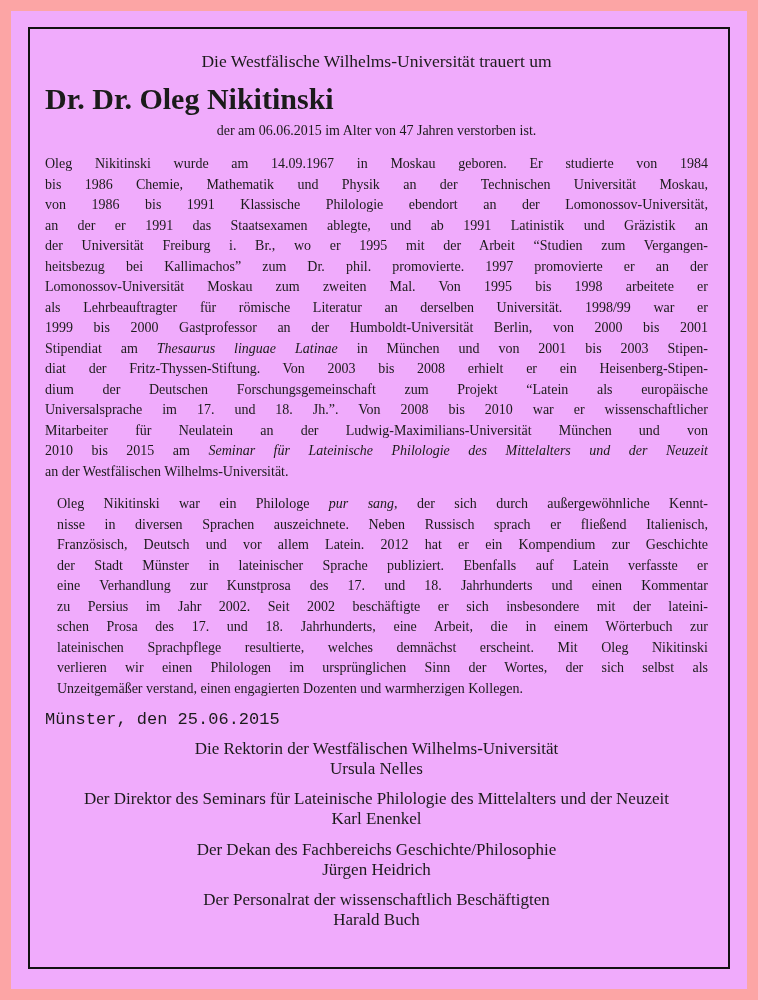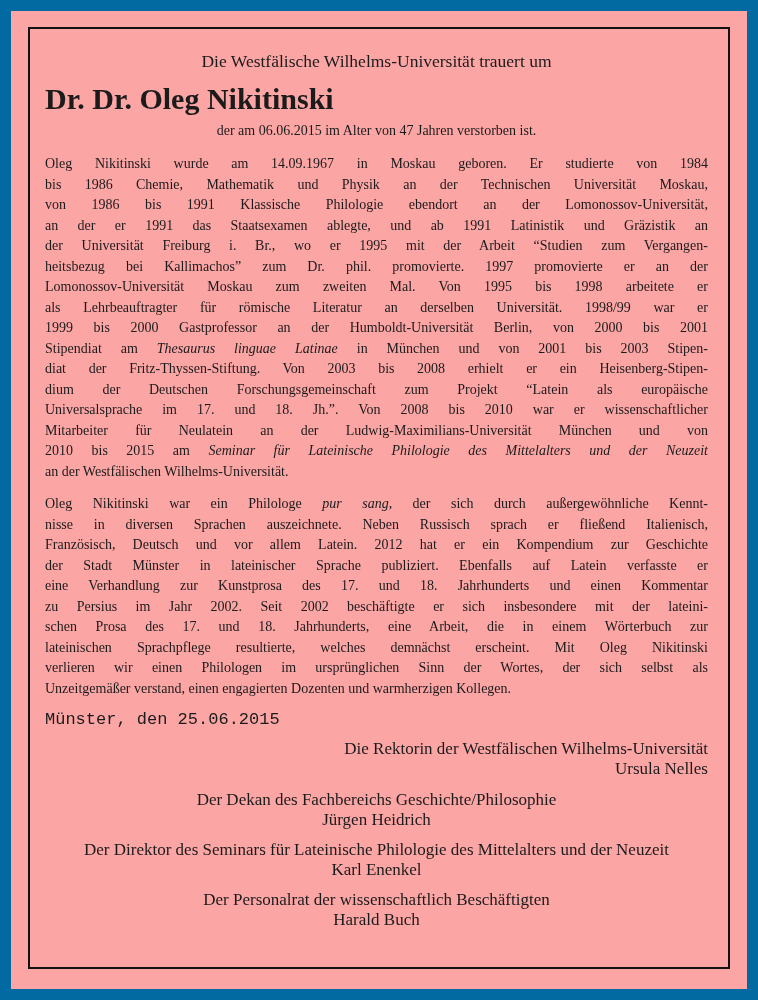--- a/index.html
+++ b/index.html
@@ -5,22 +5,22 @@
   html, body {
     margin: 0;
     padding: 0;
     background: #ffffff;
   }
   .page {
     position: relative;
     width: 758px;
     height: 1000px;
     box-sizing: border-box;
-    background: #fca5a5;
-    border: 11px solid #0369a1;
+    background: #f0abfc;
+    border: 11px solid #fca5a5;
     font-family: "Liberation Serif", "DejaVu Serif", serif;
     color: #1b1b1b;
     overflow: hidden;
   }
   .frame {
     box-sizing: border-box;
     margin: 16px 17px 0 17px;
     height: 942px;
     border: 2px solid #121212;
     padding: 22px 20px 0 15px;
@@ -42,39 +42,39 @@
     margin-top: 5px;
     font-size: 14px;
     line-height: 21px;
     text-align: center;
   }
   .para {
     font-size: 14px;
     line-height: 20.5px;
   }
   .para-1 { margin-top: 13px; }
-  .para-2 { margin-top: 12px; }
+  .para-2 { margin-top: 12px; margin-left: 12px; }
   .line { overflow: hidden; }
   .jline {
     text-align: justify;
     text-align-last: justify;
   }
   .dateline {
     margin-top: 11px;
     font-size: 17px;
     line-height: 20.5px;
     text-align: left;
     font-family: Liberation Mono, monospace;
   }
   .sig {
     font-size: 17px;
     line-height: 20.5px;
     text-align: center;
   }
-  .sig-1 { margin-top: 8px; text-align: right; }
+  .sig-1 { margin-top: 8px; }
   .sig-2 { margin-top: 10px; }
   .sig-3 { margin-top: 9px; }
   .sig-4 { margin-top: 9px; }
 </style>
 </head>
 <body>
 
 <div class="page">
   <div class="frame">
 
@@ -116,28 +116,28 @@
         <div class="line">Unzeitgemäßer verstand, einen engagierten Dozenten und warmherzigen Kollegen.</div>
       </div>
 
     <div class="dateline">Münster, den 25.06.2015</div>
 
     <div class="sig sig-1">
       <div class="sig-role">Die Rektorin der Westfälischen Wilhelms-Universität</div>
       <div class="sig-name">Ursula Nelles</div>
     </div>
 
+    <div class="sig sig-3">
+      <div class="sig-role">Der Direktor des Seminars für Lateinische Philologie des Mittelalters und der Neuzeit</div>
+      <div class="sig-name">Karl Enenkel</div>
+    </div>
+
     <div class="sig sig-2">
       <div class="sig-role">Der Dekan des Fachbereichs Geschichte/Philosophie</div>
       <div class="sig-name">Jürgen Heidrich</div>
-    </div>
-
-    <div class="sig sig-3">
-      <div class="sig-role">Der Direktor des Seminars für Lateinische Philologie des Mittelalters und der Neuzeit</div>
-      <div class="sig-name">Karl Enenkel</div>
     </div>
 
     <div class="sig sig-4">
       <div class="sig-role">Der Personalrat der wissenschaftlich Beschäftigten</div>
       <div class="sig-name">Harald Buch</div>
     </div>
 
   </div>
 </div>
 

